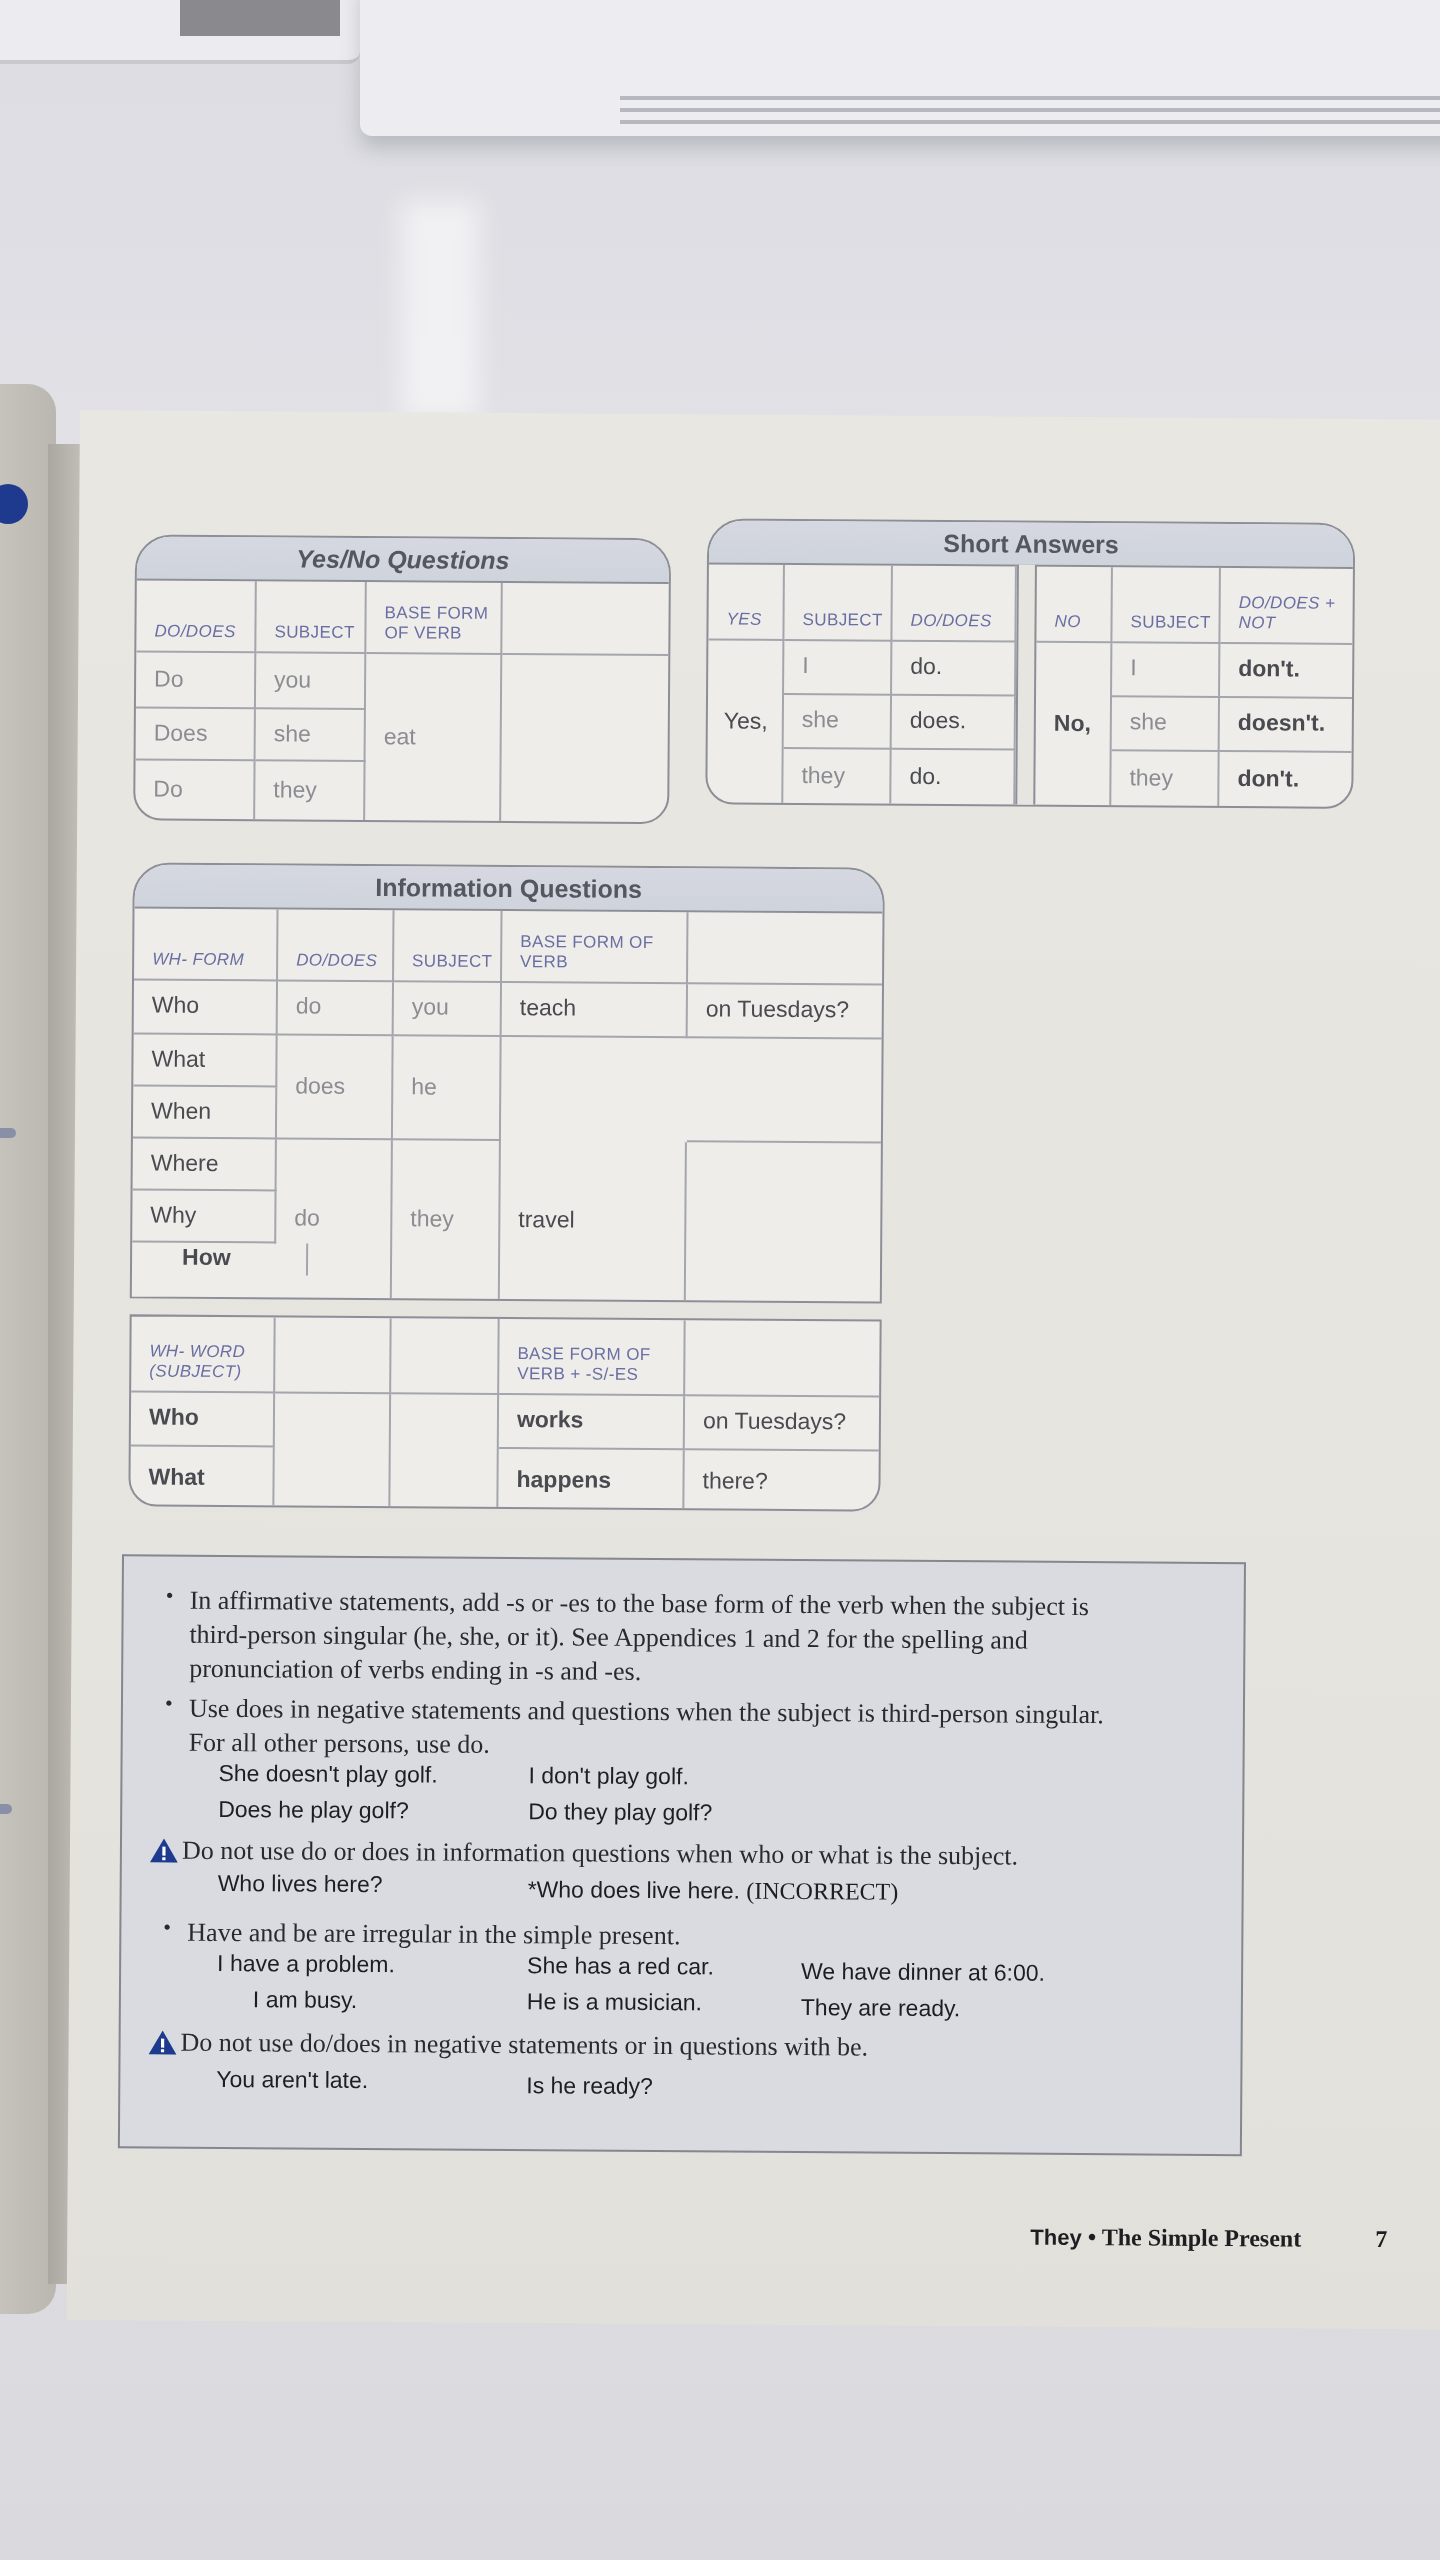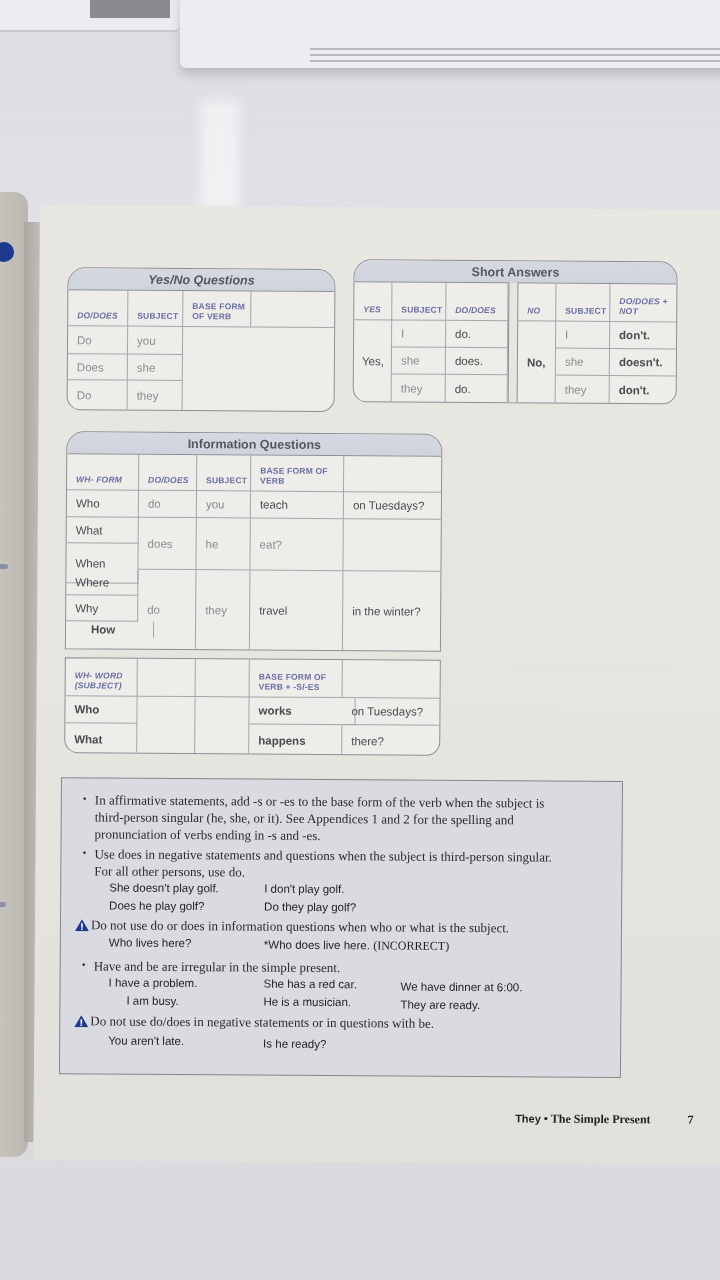--- a/index.html
+++ b/index.html
@@ -27,21 +27,21 @@
     background: linear-gradient(180deg,#e9e7e1 0%, #e6e4de 60%, #e2e0da 100%);
     transform: rotate(0.4deg);
     transform-origin: left top;
   }
 
   
   .gtable { position:absolute; border:1.4px solid #8d8f98; background:#eeede9; border-radius: 18px 18px 14px 14px; overflow:hidden; }
   .gtable .title { height:22px; background:linear-gradient(180deg,#d5d8e0,#cfd3dc); border-bottom:1.2px solid #8d8f98; text-align:center; font-size:12.5px; font-weight:bold; line-height:22px; color:#55575e; }
   .grid { position:relative; }
   .cell { position:absolute; border-right:1px solid #a4a6ad; border-bottom:1px solid #a4a6ad; font-size:11.5px; color:#8b8d92; display:flex; align-items:center; padding-left:9px; }
-  .hdr { font-size:8.5px; color:#6a6fa3; font-weight:bold; letter-spacing:0.2px; line-height:10px; align-items:flex-end; padding-bottom:5px; }
+  .hdr { font-size:8.5px; color:#6a6fa3; font-weight:normal; letter-spacing:0.2px; line-height:10px; align-items:flex-end; padding-bottom:5px; }
   .hdr.it { font-style:italic; }
   .dark { color:#4a4b50; }
   .bold { font-weight:bold; }
   .nob { border-right:none; }
   .nobb { border-bottom:none; }
 
   
   .notes { position:absolute; left:25px; top:572px; width:562px; height:297px; background:#d9dbe0; border:1.2px solid #85878e; font-family:"Liberation Serif", serif; color:#2a2a2e; font-size:13px; }
   .notes .row { position:absolute; left:0; white-space:nowrap; }
   .bullet::before { content:"•"; position:absolute; left:-12px; font-size:11px; }
@@ -80,20 +80,21 @@
       <div class="cell hdr" style="left:60px;top:0;width:55px;height:36px;">SUBJECT</div>
       <div class="cell hdr" style="left:115px;top:0;width:68px;height:36px;">BASE FORM OF VERB</div>
       <div class="cell hdr nob" style="left:183px;top:0;width:85px;height:36px;"></div>
 
       <div class="cell" style="left:0;top:36px;width:60px;height:28px;">Do</div>
       <div class="cell" style="left:60px;top:36px;width:55px;height:28px;">you</div>
       <div class="cell" style="left:0;top:64px;width:60px;height:26px;">Does</div>
       <div class="cell" style="left:60px;top:64px;width:55px;height:26px;">she</div>
       <div class="cell nobb" style="left:0;top:90px;width:60px;height:30px;">Do</div>
       <div class="cell nobb" style="left:60px;top:90px;width:55px;height:30px;">they</div>
+      <div class="cell nobb" style="left:115px;top:36px;width:68px;height:84px;">eat</div>
     </div>
   </div>
 
   <div class="gtable" style="left:314px; top:52px; width:324px; height:143px;">
     <div class="title dark">Short Answers</div>
     <div class="grid" style="height:120px;">
 
       <div class="cell hdr it" style="left:0;top:0;width:38px;height:38px;">YES</div>
       <div class="cell hdr" style="left:38px;top:0;width:54px;height:38px;">SUBJECT</div>
       <div class="cell hdr it" style="left:92px;top:0;width:62px;height:38px;">DO/DOES</div>
@@ -124,55 +125,53 @@
     <div class="title">Information Questions</div>
     <div class="grid" style="height:195px;">
       <div class="cell hdr it" style="left:0;top:0;width:72px;height:36px;">WH- FORM</div>
       <div class="cell hdr it" style="left:72px;top:0;width:58px;height:36px;">DO/DOES</div>
       <div class="cell hdr" style="left:130px;top:0;width:54px;height:36px;">SUBJECT</div>
       <div class="cell hdr" style="left:184px;top:0;width:93px;height:36px;">BASE FORM OF VERB</div>
       <div class="cell hdr nob" style="left:277px;top:0;width:99px;height:36px;"></div>
 
       <div class="cell dark" style="left:0;top:36px;width:72px;height:27px;">Who</div>
       <div class="cell dark" style="left:0;top:63px;width:72px;height:26px;">What</div>
-      <div class="cell dark" style="left:0;top:89px;width:72px;height:40px;">When</div>
+      <div class="cell dark" style="left:0;top:89px;width:72px;height:26px;">When</div>
       <div class="cell dark" style="left:0;top:115px;width:72px;height:26px;">Where</div>
       <div class="cell dark" style="left:0;top:141px;width:72px;height:26px;">Why</div>
       <div class="cell dark nobb" style="left:16px;top:167px;width:72px;height:16px;font-weight:bold;">How</div>
 
       <div class="cell" style="left:72px;top:36px;width:58px;height:27px;">do</div>
       <div class="cell" style="left:130px;top:36px;width:54px;height:27px;">you</div>
       <div class="cell dark" style="left:184px;top:36px;width:93px;height:27px;">teach</div>
       <div class="cell dark nob" style="left:277px;top:36px;width:99px;height:27px;">on Tuesdays?</div>
 
       <div class="cell" style="left:72px;top:63px;width:58px;height:52px;">does</div>
       <div class="cell" style="left:130px;top:63px;width:54px;height:52px;">he</div>
-      <div class="cell" style="left:184px;top:63px;width:93px;height:52px;">eat?</div>
       <div class="cell nob" style="left:277px;top:63px;width:99px;height:52px;"></div>
 
       <div class="cell nobb" style="left:72px;top:115px;width:58px;height:80px;">do</div>
       <div class="cell nobb" style="left:130px;top:115px;width:54px;height:80px;">they</div>
       <div class="cell dark nobb" style="left:184px;top:115px;width:93px;height:80px;">travel</div>
-      <div class="cell dark nob nobb" style="left:277px;top:115px;width:99px;height:80px;">in the winter?</div>
     </div>
   </div>
 
   <div class="gtable" style="left:28px; top:452px; width:376px; height:96px; border-radius:0 0 14px 14px;">
     <div class="grid" style="height:96px;">
       <div class="cell hdr it" style="left:0;top:0;width:72px;height:38px;">WH- WORD (SUBJECT)</div>
       <div class="cell hdr" style="left:72px;top:0;width:58px;height:38px;"></div>
       <div class="cell hdr" style="left:130px;top:0;width:54px;height:38px;"></div>
       <div class="cell hdr" style="left:184px;top:0;width:93px;height:38px;">BASE FORM OF VERB + -S/-ES</div>
       <div class="cell hdr nob" style="left:277px;top:0;width:99px;height:38px;"></div>
 
       <div class="cell dark bold" style="left:0;top:38px;width:72px;height:27px;">Who</div>
       <div class="cell dark bold nobb" style="left:0;top:65px;width:72px;height:31px;">What</div>
       <div class="cell nobb" style="left:72px;top:38px;width:58px;height:58px;"></div>
       <div class="cell nobb" style="left:130px;top:38px;width:54px;height:58px;"></div>
-      <div class="cell dark bold" style="left:184px;top:38px;width:106px;height:27px;">works</div>
+      <div class="cell dark bold" style="left:184px;top:38px;width:93px;height:27px;">works</div>
       <div class="cell dark bold nobb" style="left:184px;top:65px;width:93px;height:31px;">happens</div>
       <div class="cell dark nob" style="left:277px;top:38px;width:99px;height:27px;">on Tuesdays?</div>
       <div class="cell dark nob nobb" style="left:277px;top:65px;width:99px;height:31px;">there?</div>
     </div>
   </div>
 
   <div class="notes">
     <div class="row bullet" style="left:33px;top:14px;">In affirmative statements, add -s or -es to the base form of the verb when the subject is</div>
     <div class="row" style="left:33px;top:31px;">third-person singular (he, she, or it). See Appendices 1 and 2 for the spelling and</div>
     <div class="row" style="left:33px;top:48px;">pronunciation of verbs ending in -s and -es.</div>

